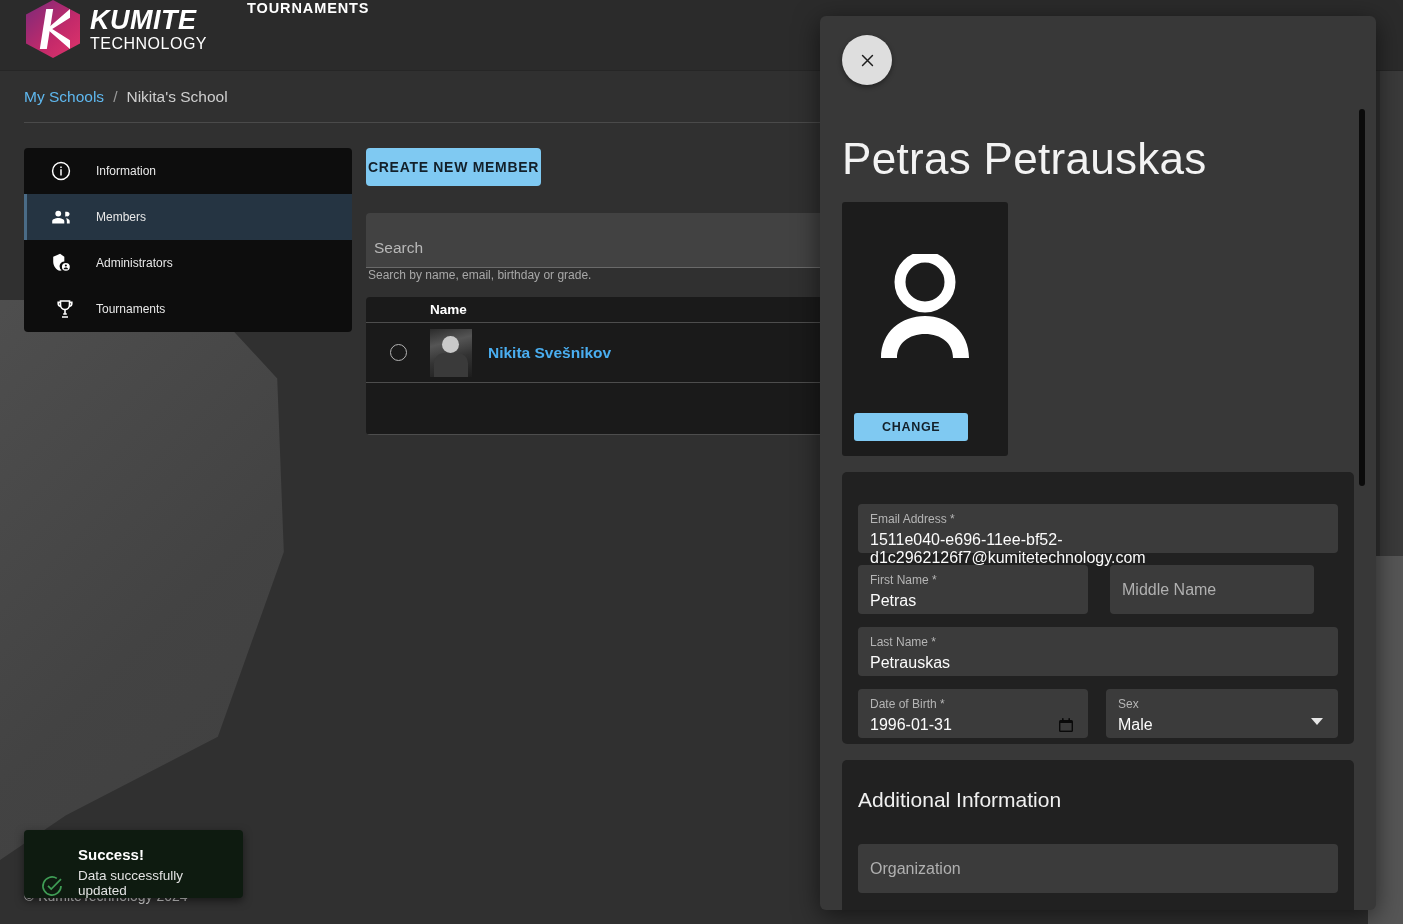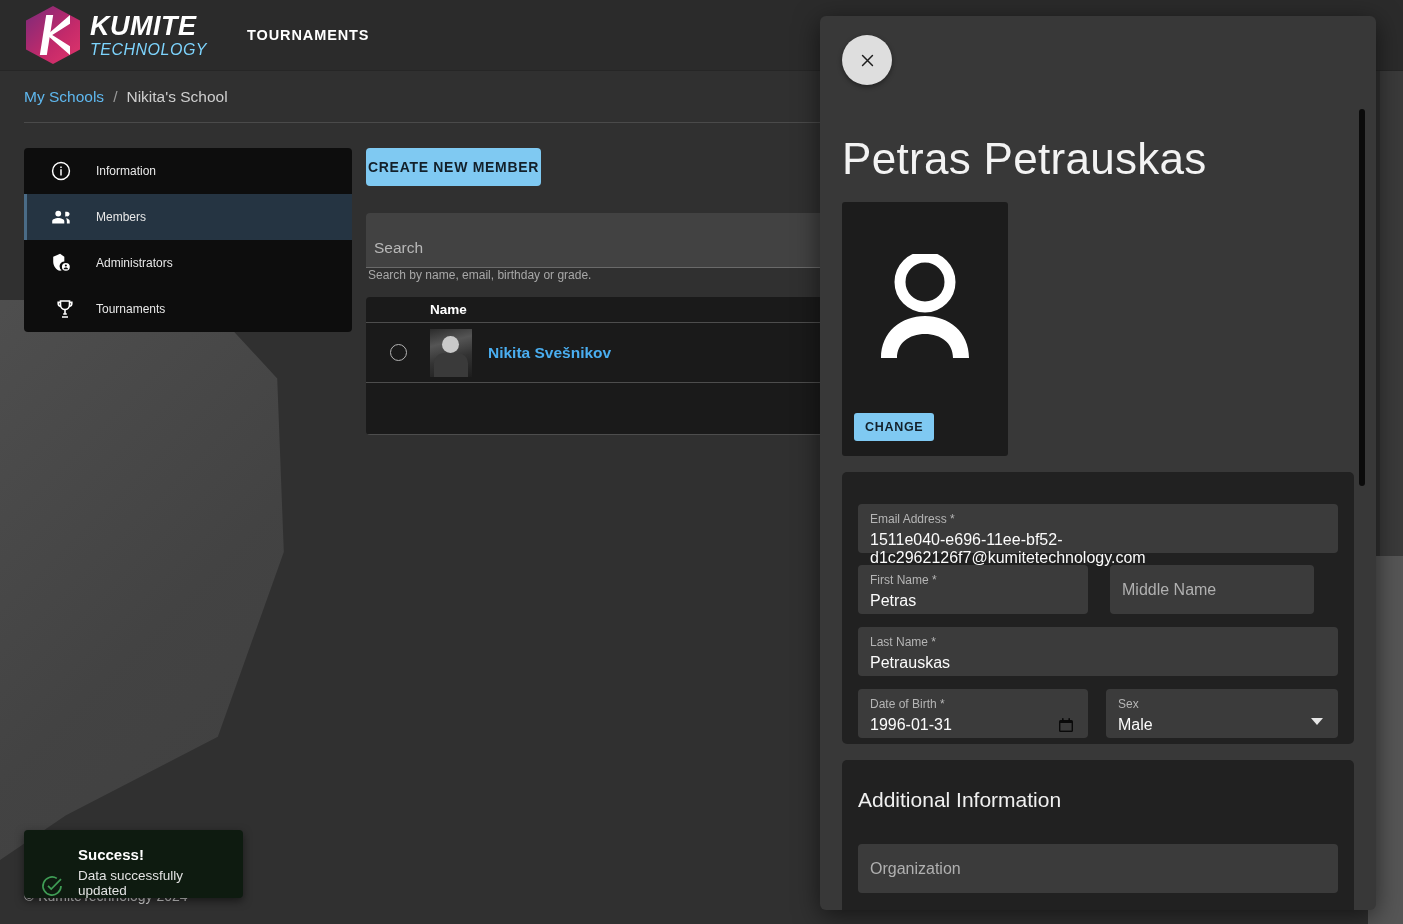--- a/index.html
+++ b/index.html
@@ -40,21 +40,21 @@
     background: #5c5c5c;
     opacity: .85;
     pointer-events: none;
   }
 
   
   .topbar {
     position: absolute; left: 0; top: 0;
     width: 1403px; height: 71px;
     background: #2b2b2b;
-    display: flex; align-items: center;
+    display: flex; align-items: flex-start;
     border-bottom: 1px solid #262626;
     z-index: 3;
   }
   .logo-wrap { display: flex; align-items: center; margin-left: 26px; }
   .logo-hex {
     width: 54px; height: 58px;
     background: linear-gradient(135deg, #7b2a7a 0%, #c42a6a 60%, #e0356b 100%);
     clip-path: polygon(50% 0%, 100% 25%, 100% 75%, 50% 100%, 0% 75%, 0% 25%);
     position: relative;
     flex: 0 0 auto;
@@ -72,22 +72,22 @@
     width: 24px; height: 40px;
     background: #fff;
     clip-path: polygon(100% 0%, 100% 22%, 26% 50%, 100% 78%, 100% 100%, 4% 50%);
   }
   .logo-text { margin-left: 10px; line-height: 1; }
   .logo-main {
     font-size: 27px; font-weight: 700; font-style: italic;
     color: #fff; letter-spacing: .5px;
   }
   .logo-sub {
-    font-size: 16px; font-style: italic; font-weight: 300;
-    color: #7dd3fc; letter-spacing: .5px; margin-top: 2px;
+    font-size: 16px; font-weight: 300;
+    color: #ffffff; letter-spacing: .5px; margin-top: 2px;
   }
   .nav-link {
     margin-left: 40px;
     font-size: 14.5px; font-weight: 700; color: #fff;
     letter-spacing: .9px;
     cursor: pointer;
   }
 
   
   .breadcrumb {
@@ -269,21 +269,21 @@
   .photo-person {
     position: absolute; left: 50%; top: 52px;
     transform: translateX(-50%);
     width: 100px; height: 104px;
   }
   .photo-person svg { width: 100px; height: 104px; fill: #fff; }
   .btn-change {
     position: absolute; left: 12px; bottom: 15px;
     background: #7fc9f2; color: #13202a;
     border: none; border-radius: 3px;
-    padding: 7px 11px;
+    padding: 7px 28px;
     font-size: 12.5px; font-weight: 700; letter-spacing: .7px;
     font-family: "Liberation Sans", sans-serif;
     cursor: pointer;
   }
 
   .card {
     position: absolute; left: 22px;
     width: 512px;
     background: #212121;
     border-radius: 5px;

